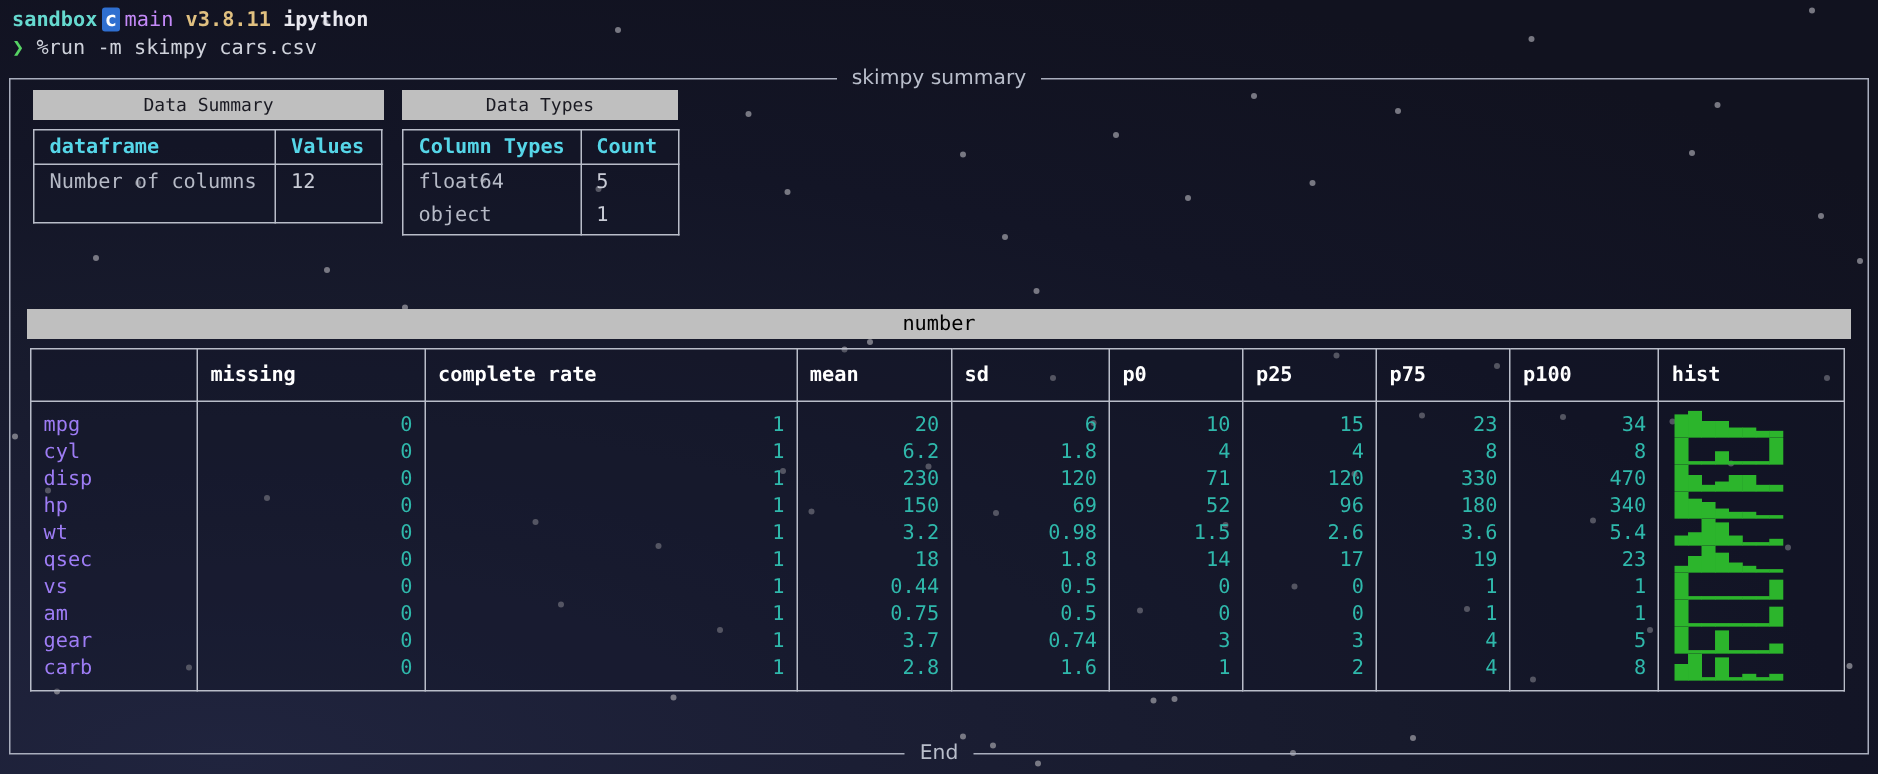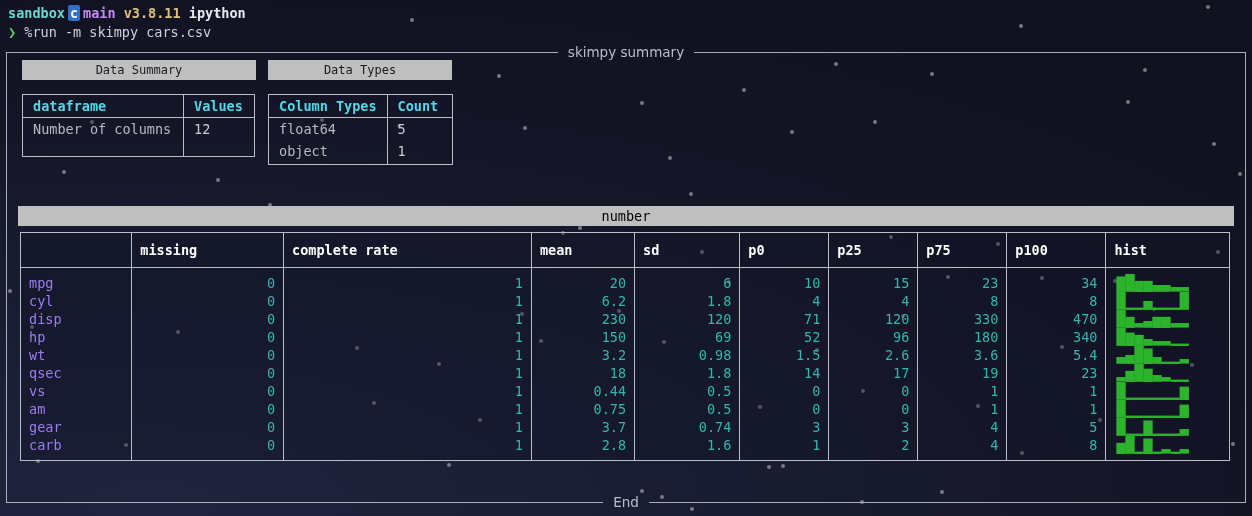--- a/index.html
+++ b/index.html
@@ -19,21 +19,21 @@
     overflow:hidden;
   }
   #stars{position:absolute;inset:0;pointer-events:none;}
   .star{position:absolute;width:4px;height:4px;border-radius:50%;background:#8a8a93;opacity:.85;}
 
   
   .promptwrap{position:absolute;left:8px;top:4px;right:0;line-height:19px;font-size:13.5px;}
   .ps1{white-space:pre;font-weight:bold;letter-spacing:0px;}
   .c-sandbox{color:#66d9cf;}
   .gitbox{background:#2f6fd0;color:#ffffff;padding:0 2px;border-radius:2px;margin:0 3px;font-weight:bold;}
-  .c-branch{color:#c58af9;font-weight:bold;}
+  .c-branch{color:#c58af9;font-weight:normal;}
   .c-ver{color:#e0c080;}
   .c-py{color:#e8e8ef;}
   .cmdline{white-space:pre;color:#cfd2db;}
   .arrow{color:#56d364;font-weight:bold;}
 
   
   #panel{position:absolute;left:6px;top:44px;width:1240px;height:466px;}
   .rule{
     position:absolute;left:0;right:0;display:flex;align-items:center;
     color:#9aa0b0;font-size:13.5px;white-space:nowrap;
@@ -47,21 +47,21 @@
   .vedge.r{right:0;}
 
   
   .summaries{position:absolute;left:16px;top:16px;display:flex;gap:12px;}
   .sumblock{}
   .sumtitle{
     background:#bfbfbf;color:#1a1a22;text-align:center;
     font-size:12px;line-height:20px;height:20px;
     font-family:"DejaVu Sans Mono","Liberation Mono",monospace;
   }
-  .tbl{border-collapse:collapse;margin-top:14px;}
+  .tbl{border-collapse:collapse;margin-top:6px;}
   .tbl td,.tbl th{
     border:1px solid #b9bdc9;
     padding:2px 10px;
     font-size:13.5px;line-height:18px;
     vertical-align:top;text-align:left;white-space:nowrap;
     background:rgba(20,23,40,.35);
   }
   .tbl th{color:#56d6e8;font-weight:bold;}
   .tbl td{color:#b6bac6;border-top:none;border-bottom:none;}
   .tbl tr.bodyfirst td{border-top:1px solid #b9bdc9;}

